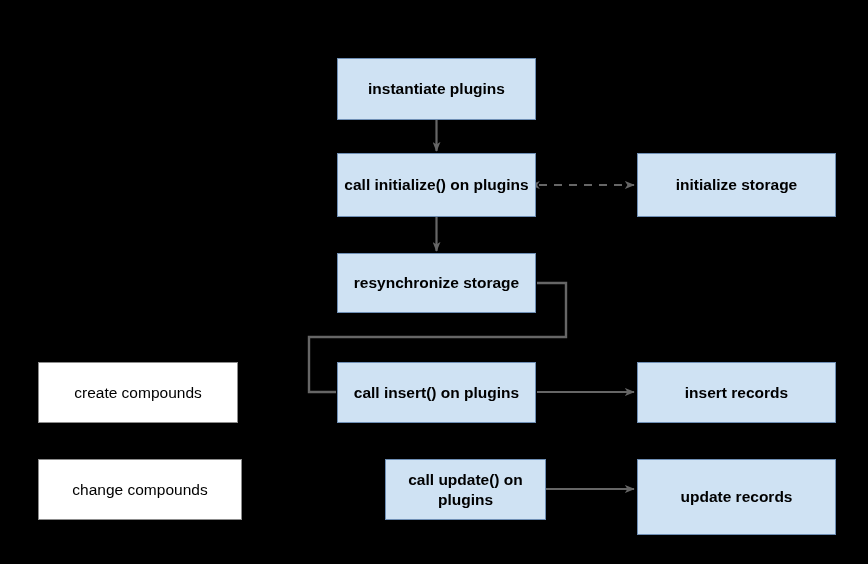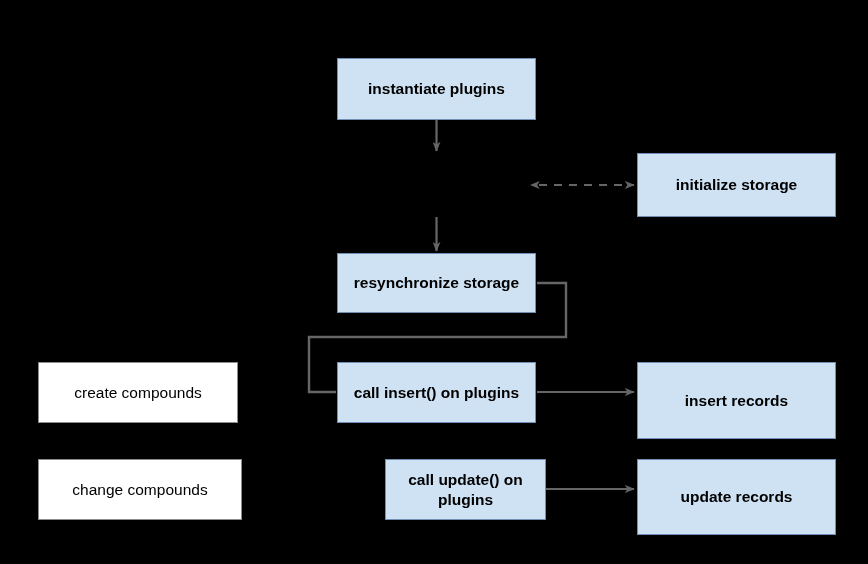--- a/index.html
+++ b/index.html
@@ -89,38 +89,41 @@
 
     <g>
       <line x1="537" y1="489" x2="634" y2="489" stroke="#666666" stroke-width="2.2" marker-end="url(#arrowEnd)"></line>
     </g>
   </svg>
 
   <div class="node blue" style="left:337px; top:58px; width:199px; height:62px;">
     <span class="label">instantiate plugins</span>
   </div>
 
+  <div class="node blue" style="left:337px; top:153px; width:199px; height:64px;">
+    <span class="label">call initialize() on plugins</span>
+  </div>
 
   <div class="node blue" style="left:637px; top:153px; width:199px; height:64px;">
     <span class="label">initialize storage</span>
   </div>
 
   <div class="node blue" style="left:337px; top:253px; width:199px; height:60px;">
     <span class="label">resynchronize storage</span>
   </div>
 
   <div class="node white" style="left:38px; top:362px; width:200px; height:61px;">
     <span class="label">create compounds</span>
   </div>
 
   <div class="node blue" style="left:337px; top:362px; width:199px; height:61px;">
     <span class="label">call insert() on plugins</span>
   </div>
 
-  <div class="node blue" style="left:637px; top:362px; width:199px; height:77px;">
+  <div class="node blue" style="left:637px; top:362px; width:199px; height:61px;">
     <span class="label">insert records</span>
   </div>
 
   <div class="node white" style="left:38px; top:459px; width:204px; height:61px;">
     <span class="label">change compounds</span>
   </div>
 
   <div class="node blue" style="left:337px; top:459px; width:161px; height:61px;margin-left:48px;">
     <span class="label">call update() on plugins</span>
   </div>

